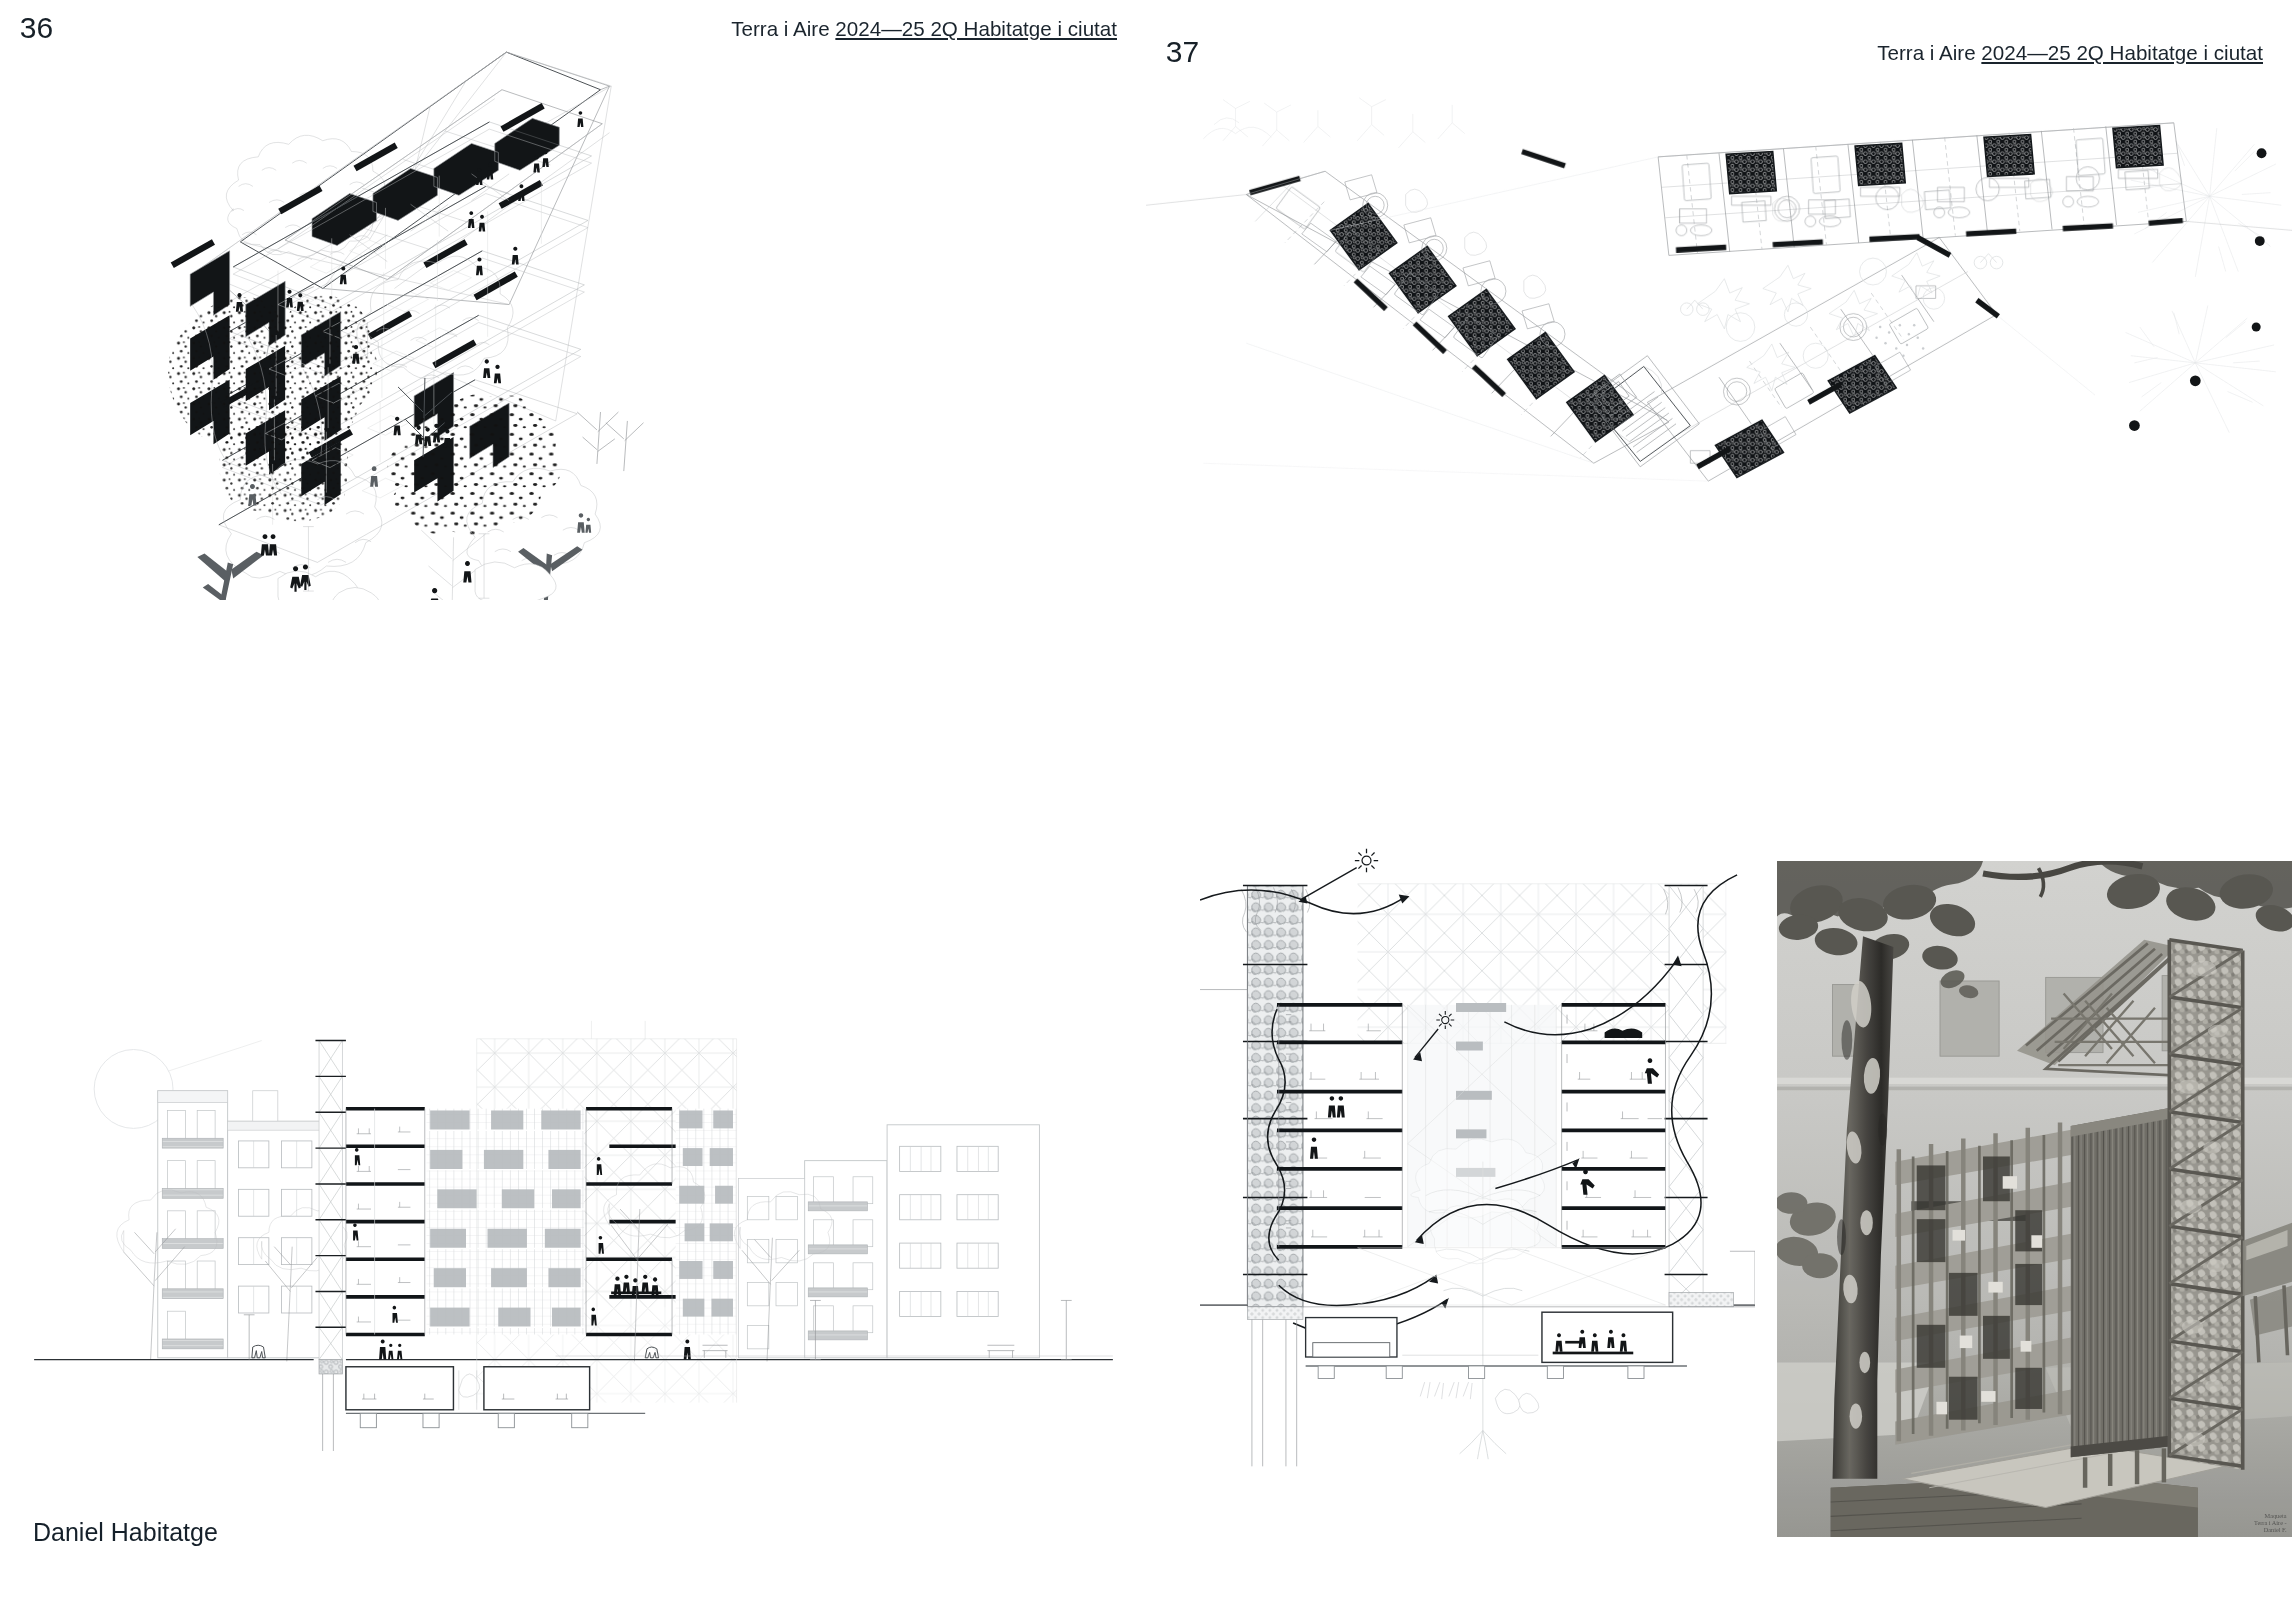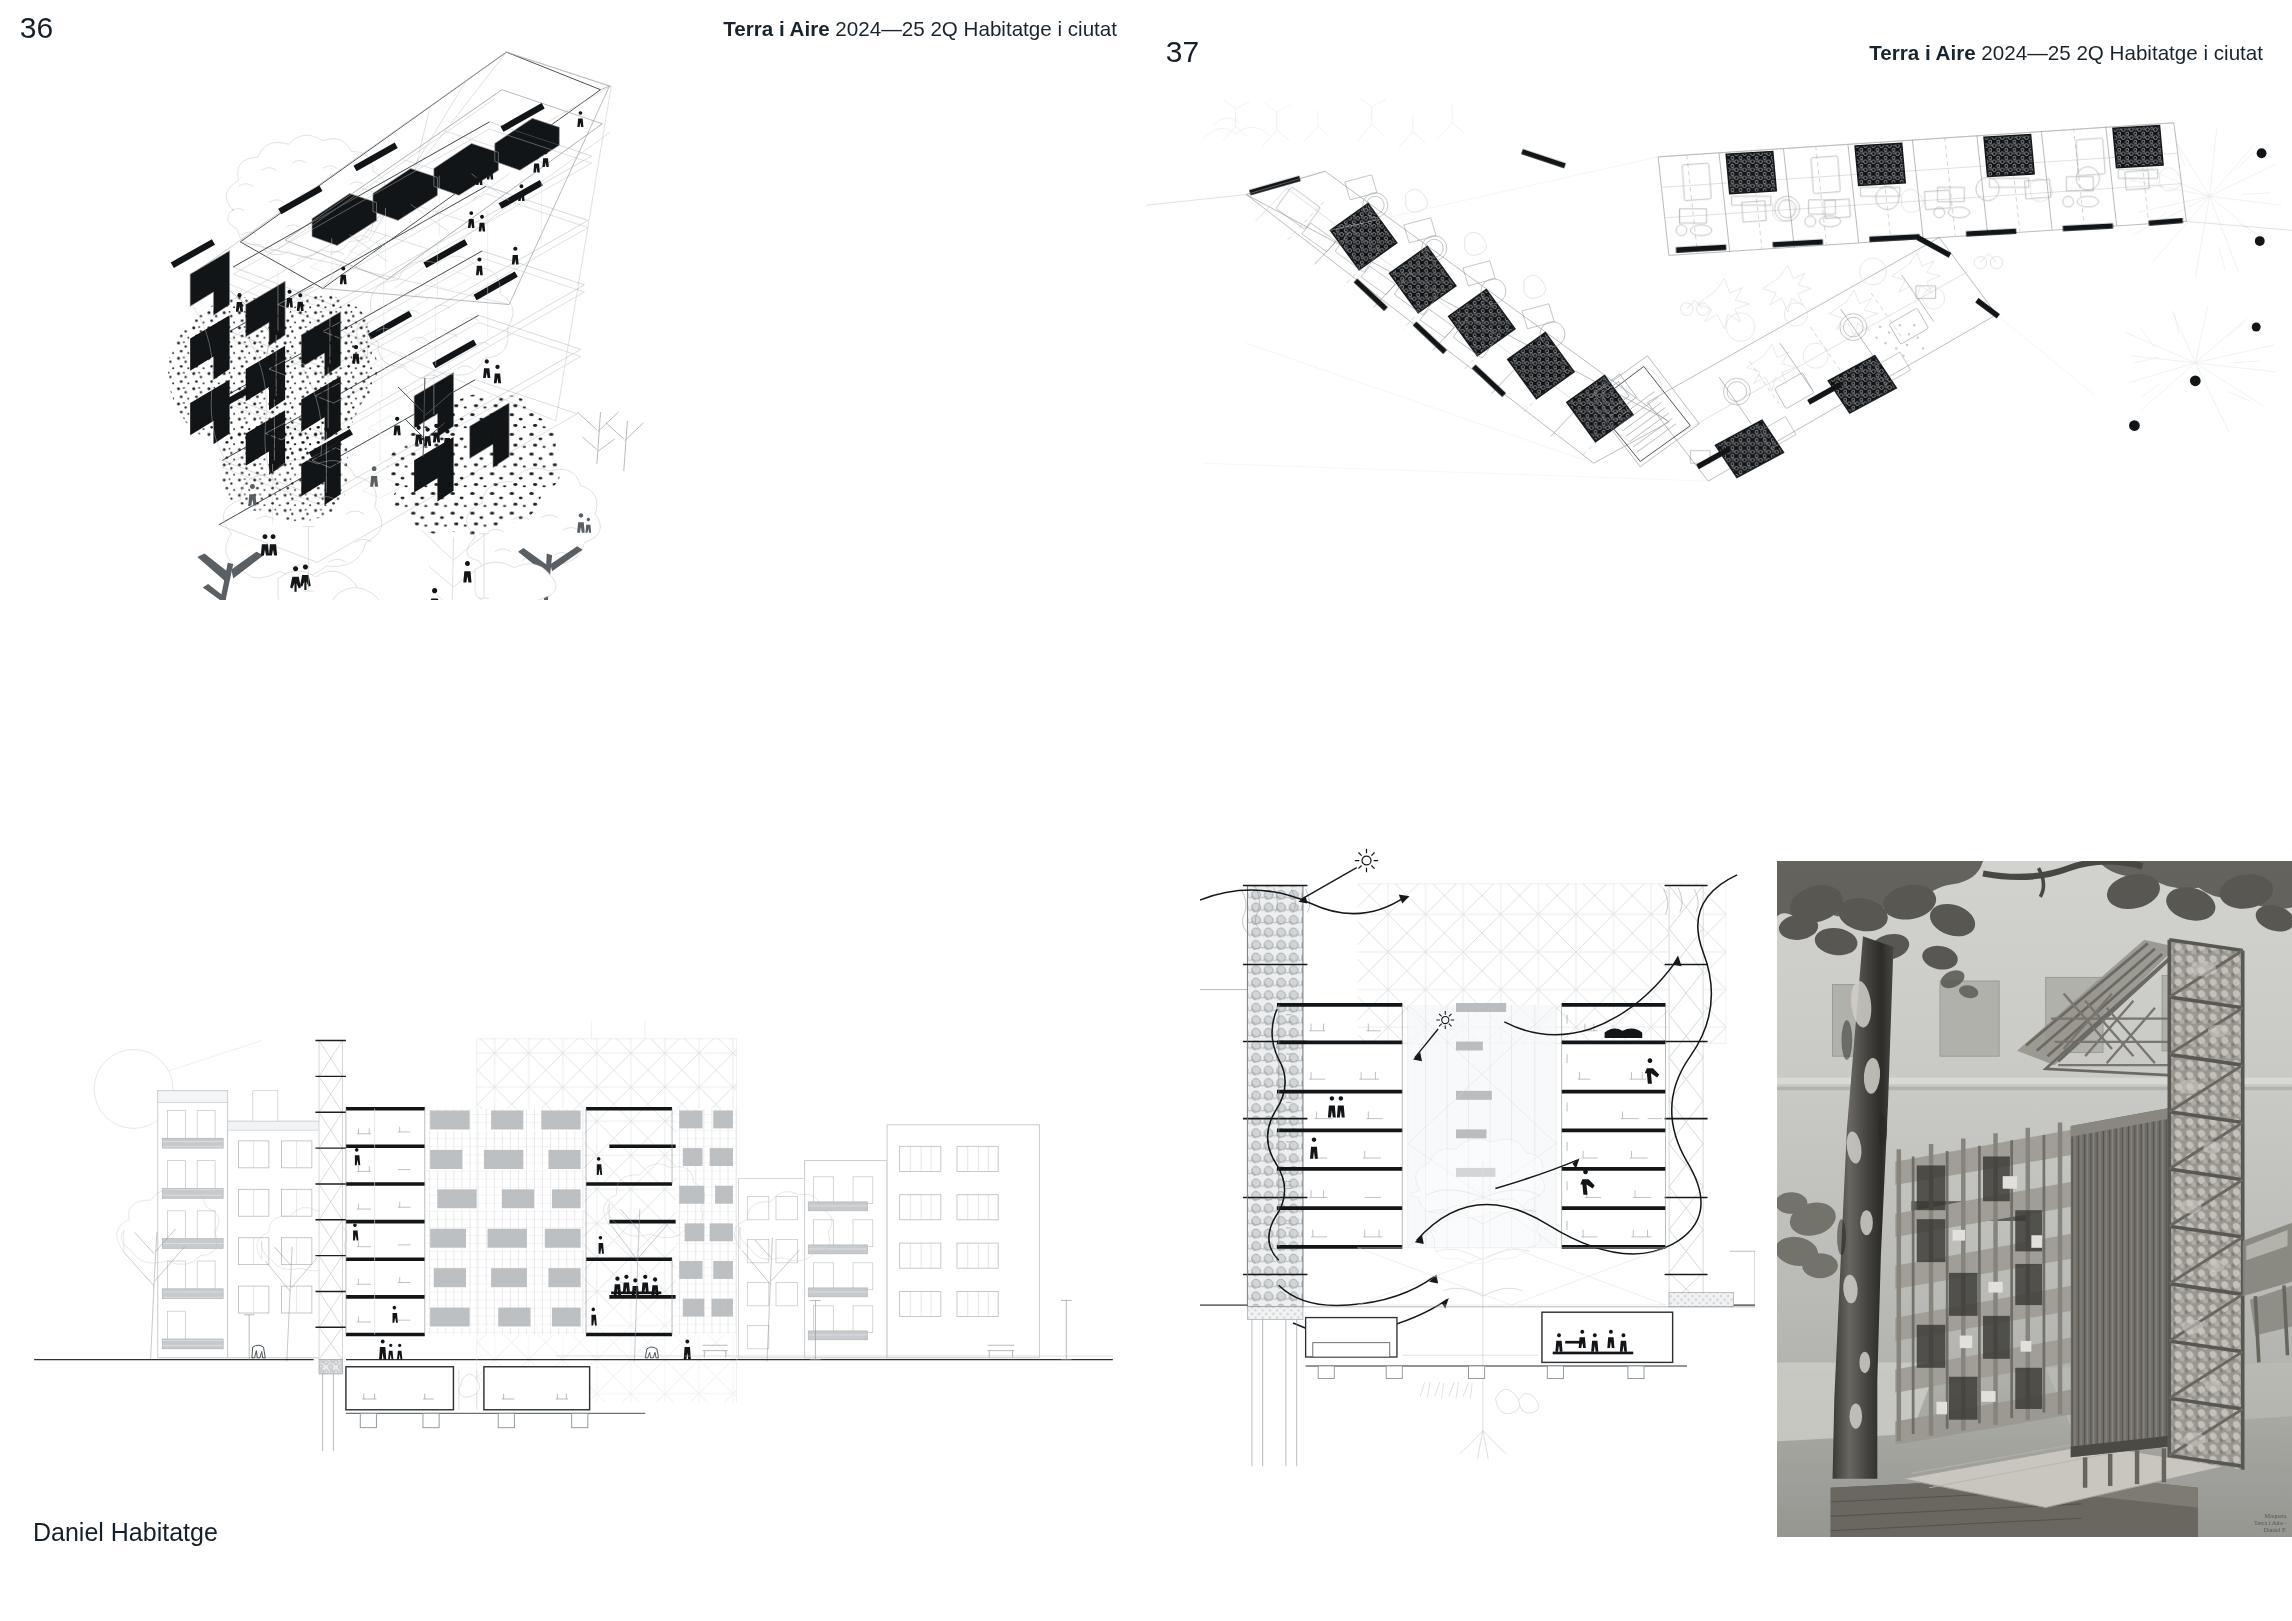--- a/index.html
+++ b/index.html
@@ -7,22 +7,22 @@
   body{width:2293px;height:1621px;font-family:"Liberation Sans",sans-serif;color:#15202a;overflow:hidden;}
   .spread{position:relative;width:2293px;height:1621px;background:#fff;}
   .page{position:absolute;top:0;height:1621px;width:1146px;background:#fff;overflow:hidden;}
   .page-left{left:0;}
   .page-right{left:1146px;margin-top:24px;}
 
   
   .hdr{position:absolute;top:12.5px;left:0;width:1146px;height:41px;}
   .folio{position:absolute;left:19.7px;top:0;font-size:30px;line-height:30px;letter-spacing:0.2px;color:#172028;}
   .runhead{position:absolute;right:29px;top:4.5px;font-size:20.6px;line-height:23px;white-space:nowrap;color:#1a242d;}
-  .runhead .rh-b{font-weight:700;}
-  .runhead .rh-n{font-weight:400;}
+  .runhead .rh-b{font-weight:400;}
+  .runhead .rh-n{font-weight:400;text-decoration:underline;}
 
   .credit{position:absolute;left:33px;top:1519px;font-size:25px;line-height:27px;color:#15202a;}
 
   
   .fig{position:absolute;overflow:hidden;}
   .fig svg{display:block;width:100%;height:100%;}
 
   
   .photo{position:absolute;left:631px;top:837px;width:515px;height:676px;overflow:hidden;background:#8d8d8a;}
   .photo svg{display:block;width:100%;height:100%;}

